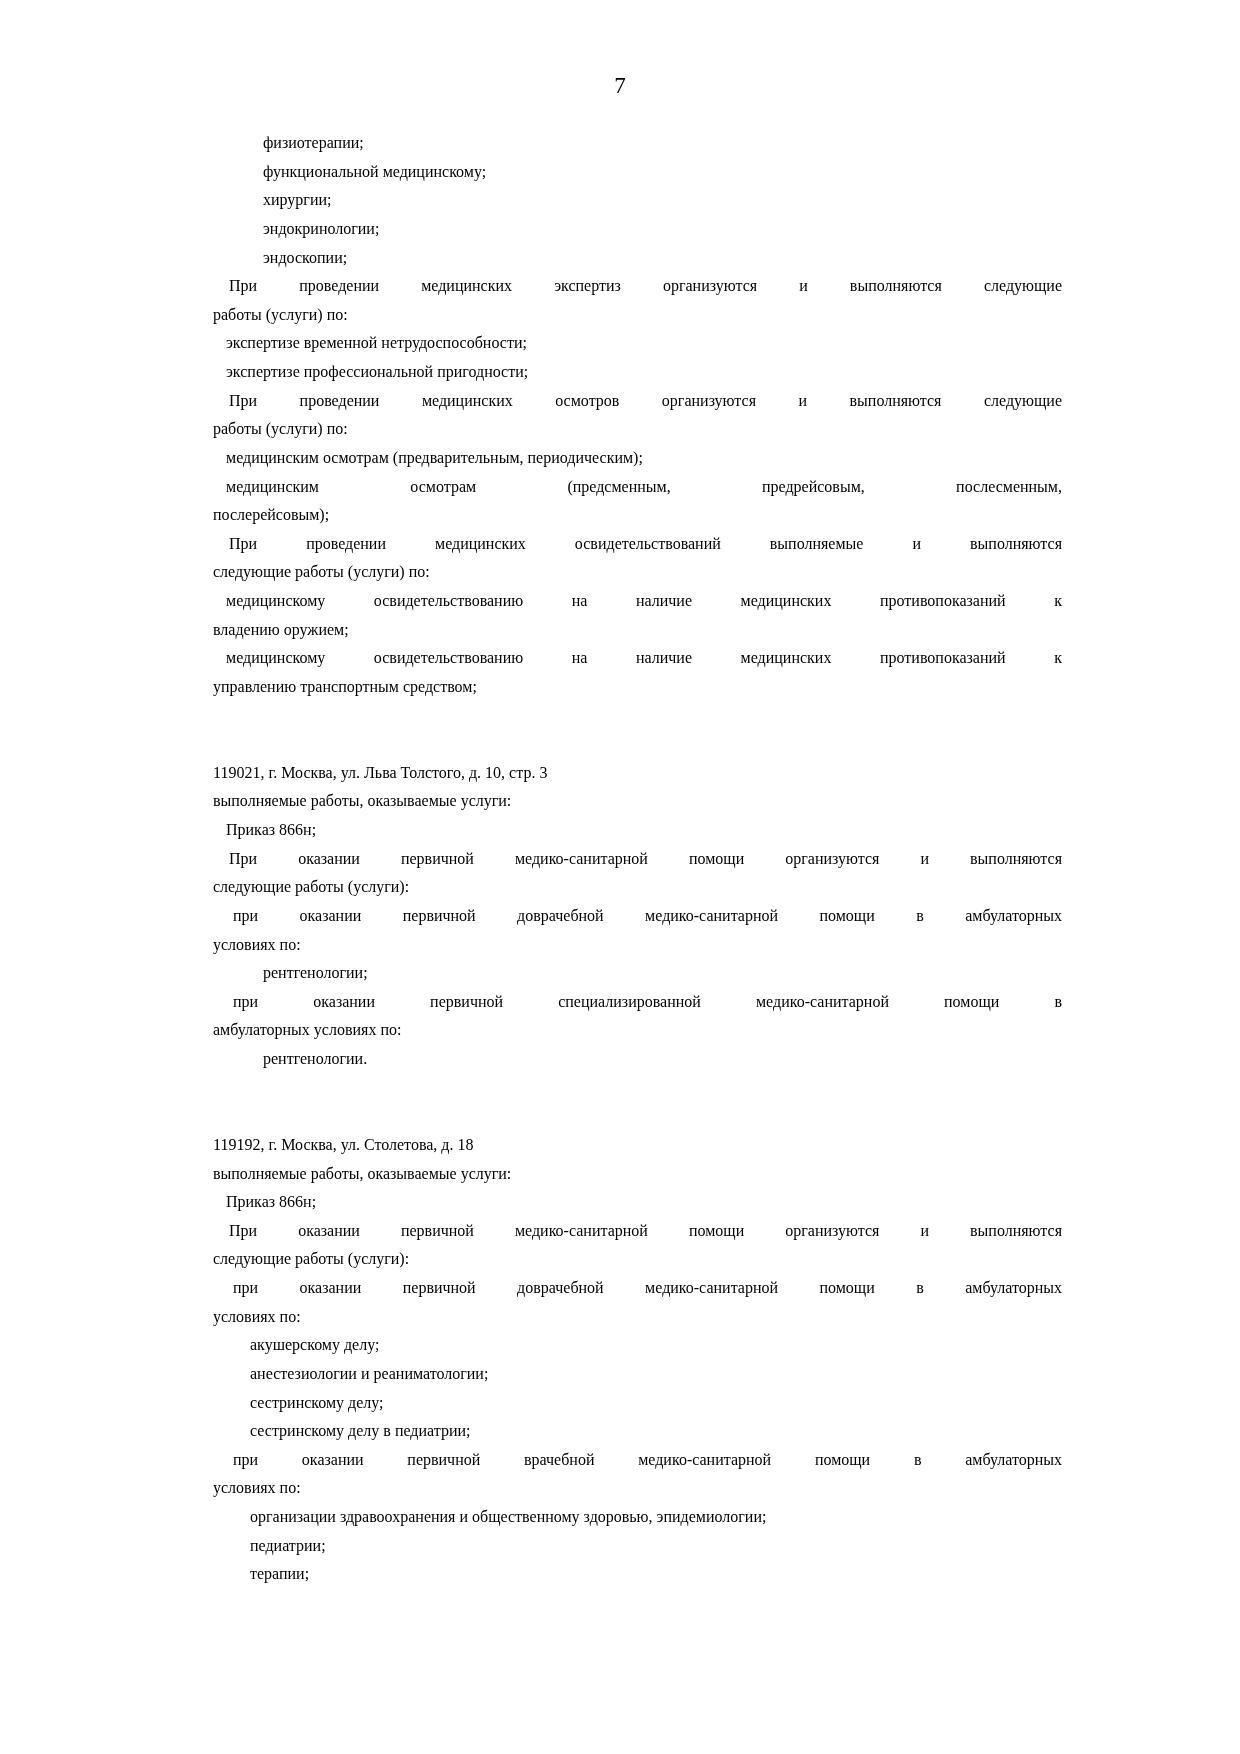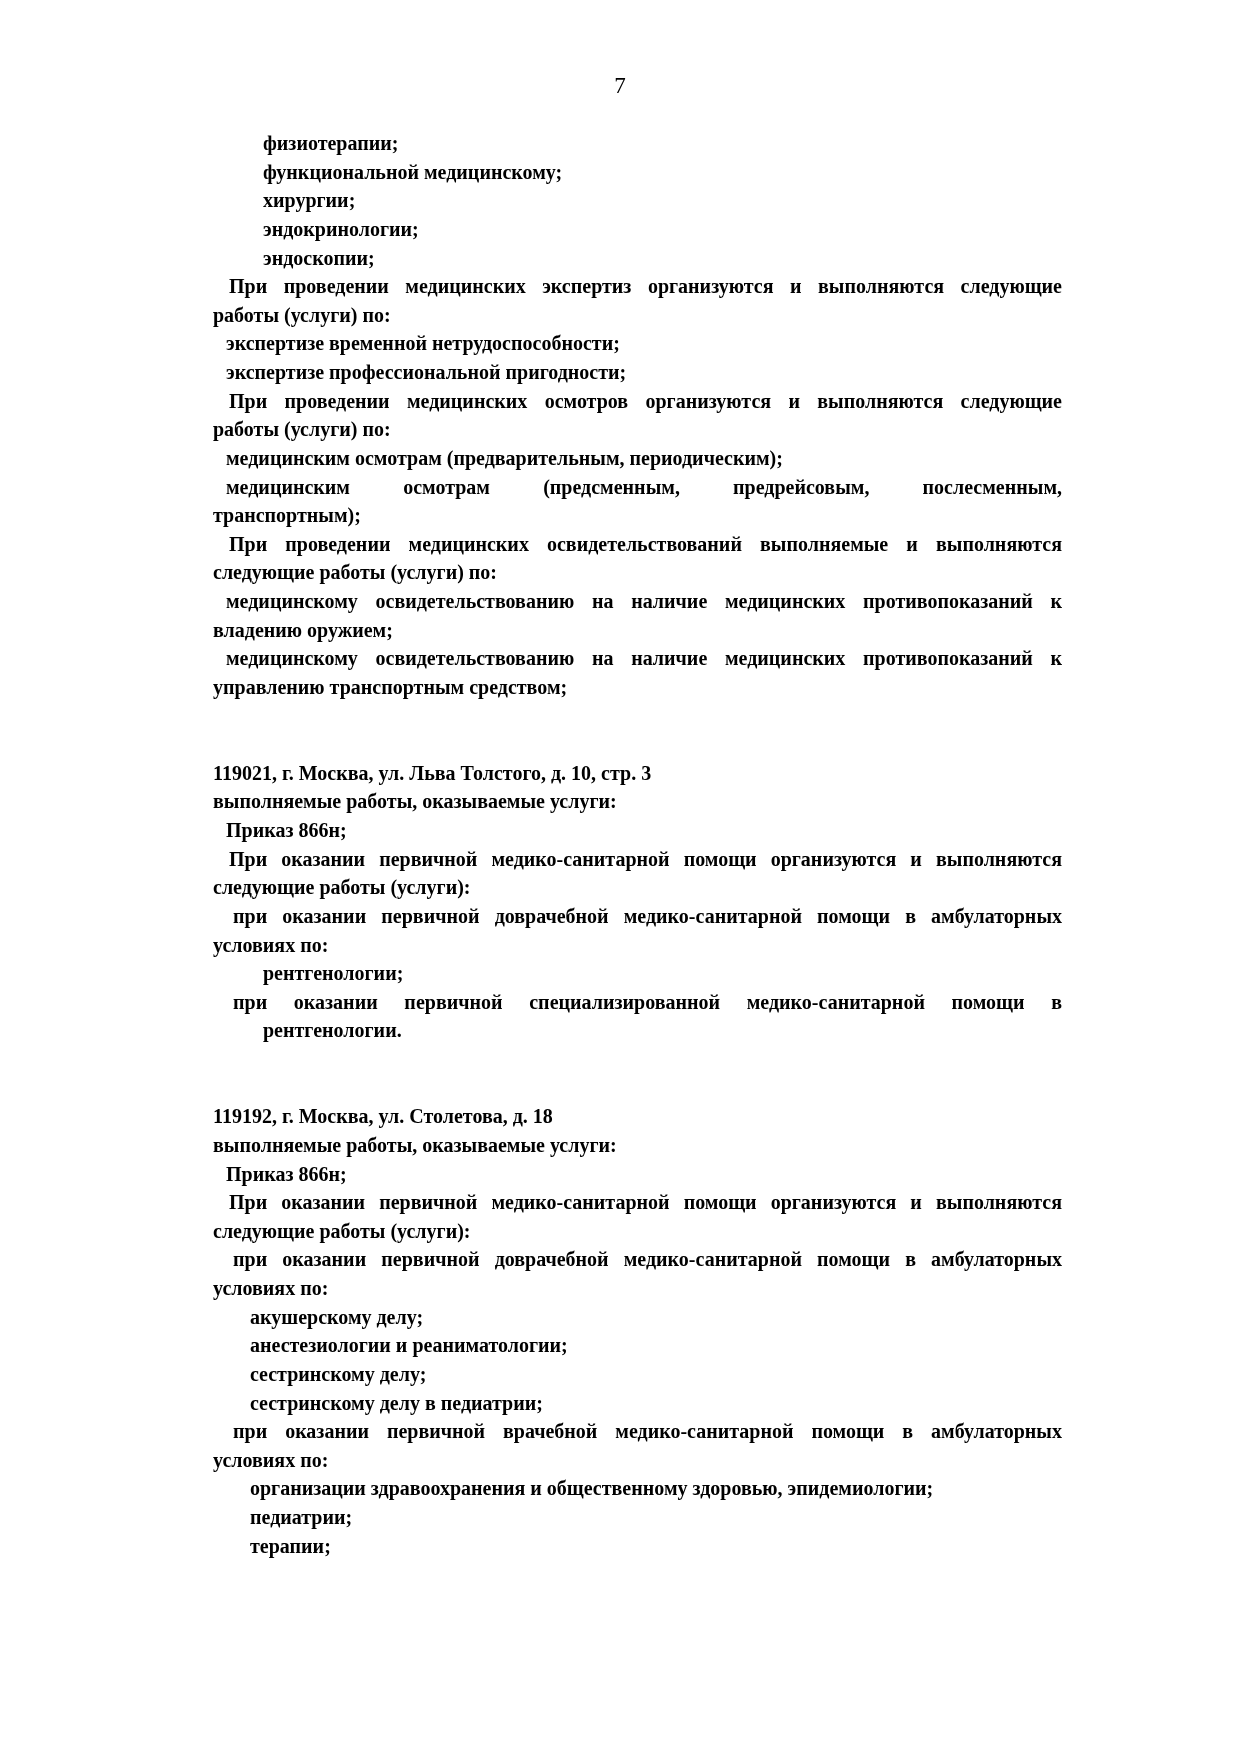--- a/index.html
+++ b/index.html
@@ -23,23 +23,22 @@
     width: 1240px;
     text-align: center;
     font-size: 23px;
     line-height: 28px;
   }
   .doc-body {
     position: absolute;
     left: 213px;
     top: 129px;
     width: 849px;
-    font-size: 20px;
+    font-size: 16px;
     line-height: 28.63px;
-    font-weight: bold;
   }
   .line {
     min-height: 28.63px;
     white-space: normal;
   }
   .just {
     text-align: justify;
     text-align-last: justify;
     -moz-text-align-last: justify;
   }
@@ -62,38 +61,39 @@
       <div class="line ind-spec2">эндокринологии;</div>
       <div class="line ind-spec2">эндоскопии;</div>
       <div class="line ind-p just">При проведении медицинских экспертиз организуются и выполняются следующие</div>
       <div class="line ind-m">работы (услуги) по:</div>
       <div class="line ind-i">экспертизе временной нетрудоспособности;</div>
       <div class="line ind-i">экспертизе профессиональной пригодности;</div>
       <div class="line ind-p just">При проведении медицинских осмотров организуются и выполняются следующие</div>
       <div class="line ind-m">работы (услуги) по:</div>
       <div class="line ind-i">медицинским осмотрам (предварительным, периодическим);</div>
       <div class="line ind-i just">медицинским осмотрам (предсменным, предрейсовым, послесменным,</div>
-      <div class="line ind-m">транспортным);</div>
+      <div class="line ind-m">послерейсовым);</div>
       <div class="line ind-p just">При проведении медицинских освидетельствований выполняемые и выполняются</div>
       <div class="line ind-m">следующие работы (услуги) по:</div>
       <div class="line ind-i just">медицинскому освидетельствованию на наличие медицинских противопоказаний к</div>
       <div class="line ind-m">владению оружием;</div>
       <div class="line ind-i just">медицинскому освидетельствованию на наличие медицинских противопоказаний к</div>
       <div class="line ind-m">управлению транспортным средством;</div>
       <div class="line ind-m">&nbsp;</div>
       <div class="line ind-m">&nbsp;</div>
       <div class="line ind-m">119021, г. Москва, ул. Льва Толстого, д. 10, стр. 3</div>
       <div class="line ind-m">выполняемые работы, оказываемые услуги:</div>
       <div class="line ind-i">Приказ 866н;</div>
       <div class="line ind-p just">При оказании первичной медико-санитарной помощи организуются и выполняются</div>
       <div class="line ind-m">следующие работы (услуги):</div>
       <div class="line ind-ip just">при оказании первичной доврачебной медико-санитарной помощи в амбулаторных</div>
       <div class="line ind-m">условиях по:</div>
       <div class="line ind-spec2">рентгенологии;</div>
       <div class="line ind-ip just">при оказании первичной специализированной медико-санитарной помощи в</div>
+      <div class="line ind-m">амбулаторных условиях по:</div>
       <div class="line ind-spec2">рентгенологии.</div>
       <div class="line ind-m">&nbsp;</div>
       <div class="line ind-m">&nbsp;</div>
       <div class="line ind-m">119192, г. Москва, ул. Столетова, д. 18</div>
       <div class="line ind-m">выполняемые работы, оказываемые услуги:</div>
       <div class="line ind-i">Приказ 866н;</div>
       <div class="line ind-p just">При оказании первичной медико-санитарной помощи организуются и выполняются</div>
       <div class="line ind-m">следующие работы (услуги):</div>
       <div class="line ind-ip just">при оказании первичной доврачебной медико-санитарной помощи в амбулаторных</div>
       <div class="line ind-m">условиях по:</div>

